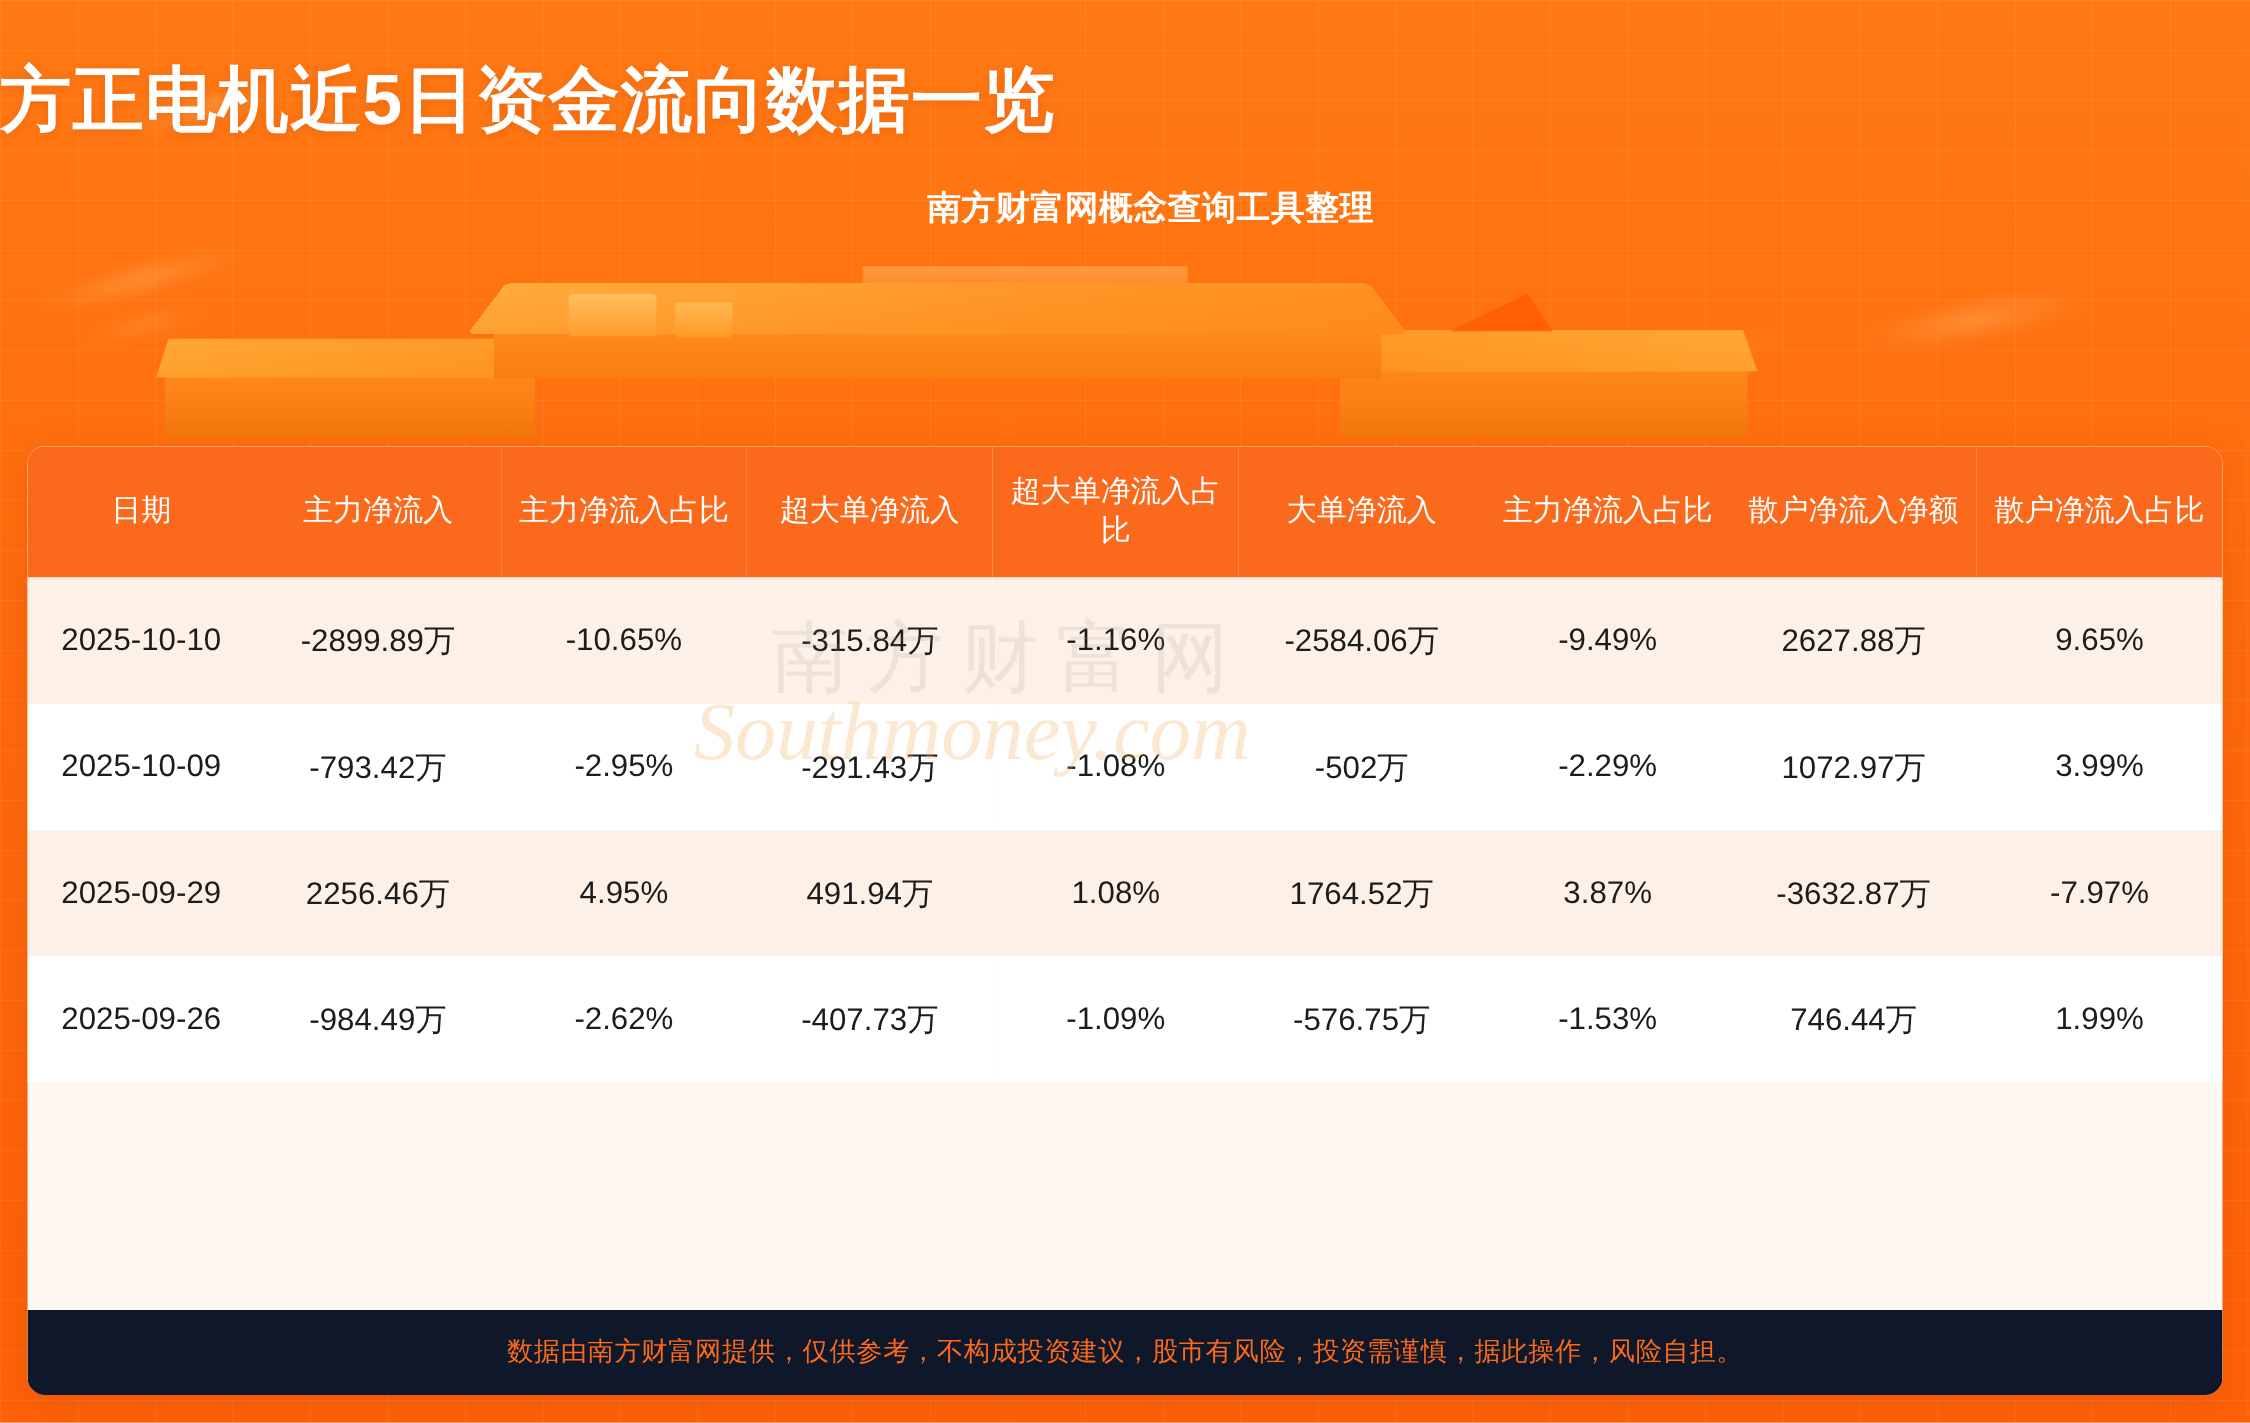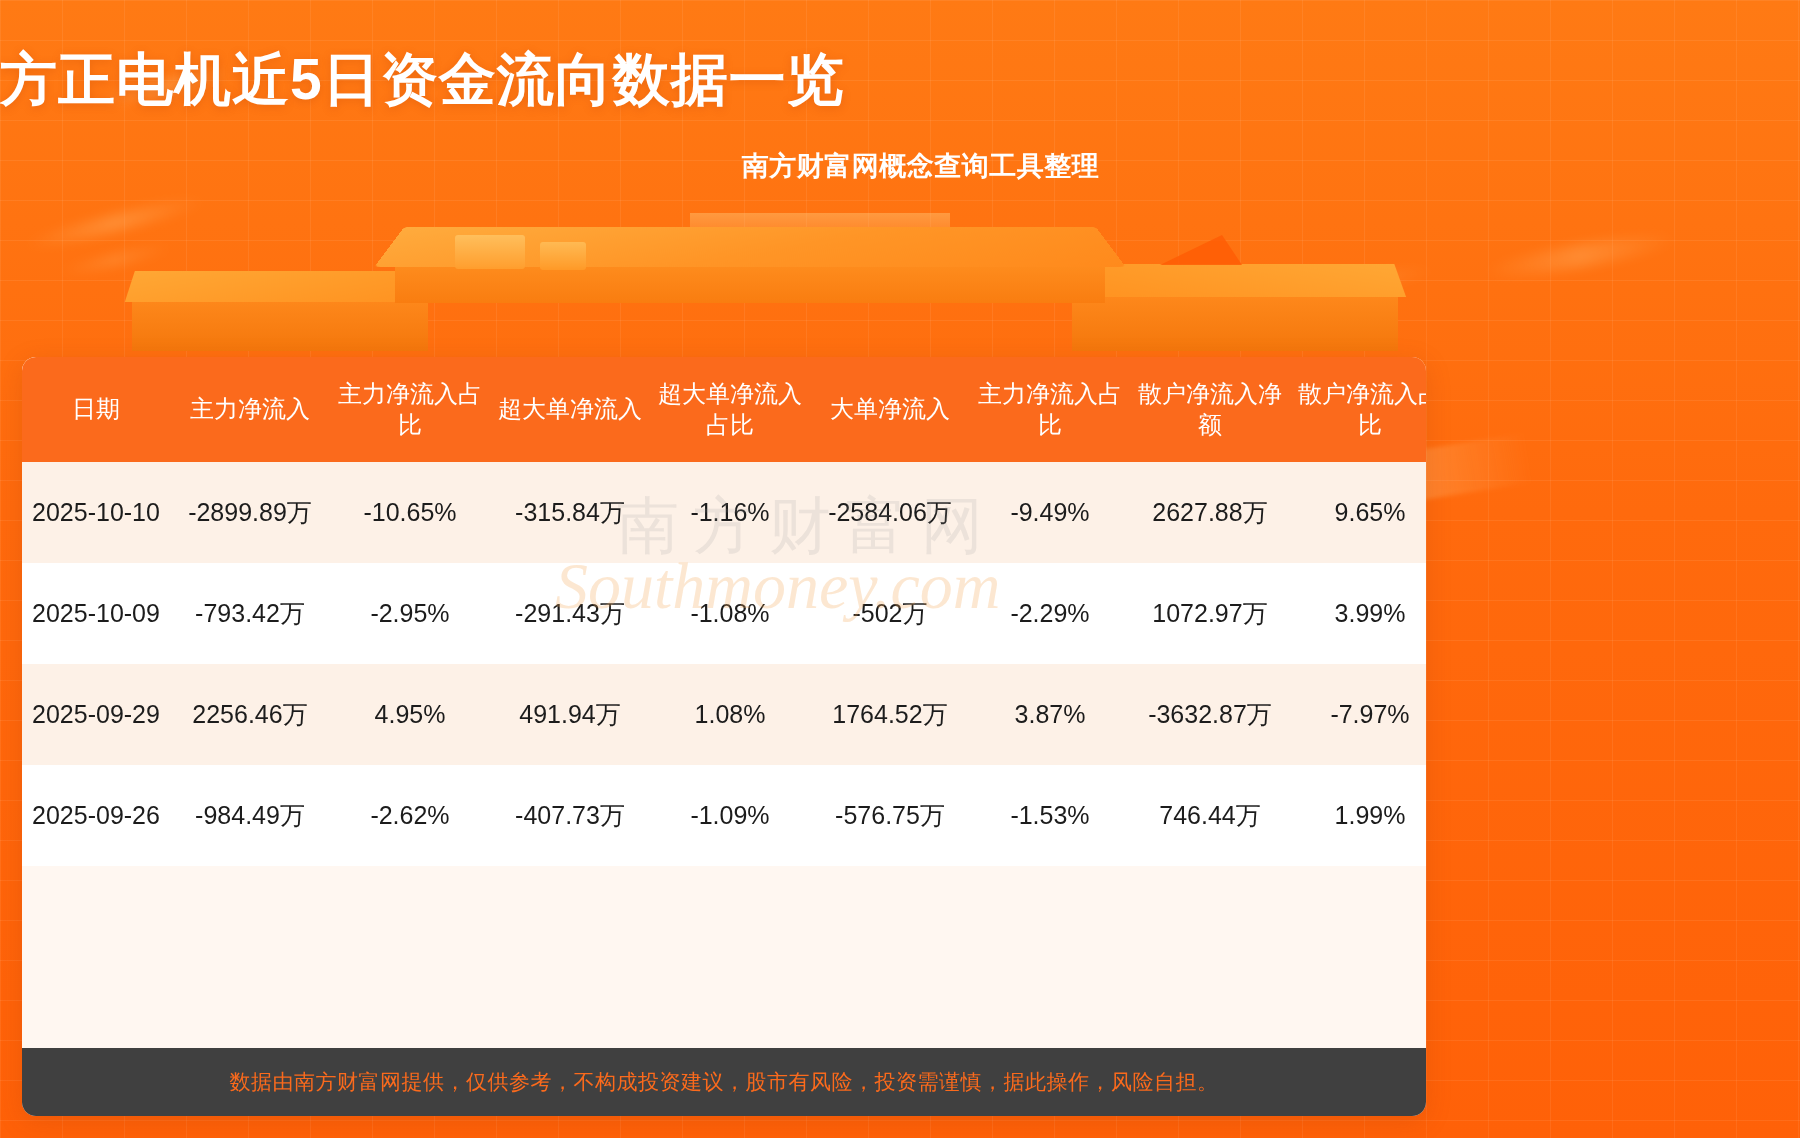--- a/index.html
+++ b/index.html
@@ -92,21 +92,21 @@
     text-shadow:0 2px 8px rgba(180,60,0,.25);
   }
   #subtitle {
     position:absolute; top:148px; left:0; right:0;
     text-align:center; color:#ffffff;
     font-size:27px; font-weight:bold; letter-spacing:.5px;padding-left:41px;
   }
 
   
   #card {
-    position:absolute; left:22px; top:357px; width:1404px; height:759px;
+    position:absolute; left:22px; top:357px; width:1756px; height:759px;
     background:#fff7f1;
     border-radius:14px;
     overflow:hidden;
     box-shadow:0 6px 26px rgba(150,50,0,.18);
   }
 
   table { width:100%; border-collapse:collapse; table-layout:fixed; }
 
   thead th {
     background:#fb6a1c;
@@ -162,21 +162,21 @@
     position:absolute; left:0px; top:68px;
     font-size:66px; color:rgba(245,170,90,.28);
     font-family:"Liberation Serif","DejaVu Serif",serif;
     font-style:italic; white-space:nowrap;
   }
 
   
   #footer {
     position:absolute; left:0; right:0; bottom:0;
     height:68px; line-height:68px;
-    background:#404040;
+    background:#0f172a;
     text-align:center;
     color:#fb6a1c;
     font-size:21px;
     letter-spacing:.5px;
   }
 </style>
 </head>
 <body>
 
 <div id="bg">

